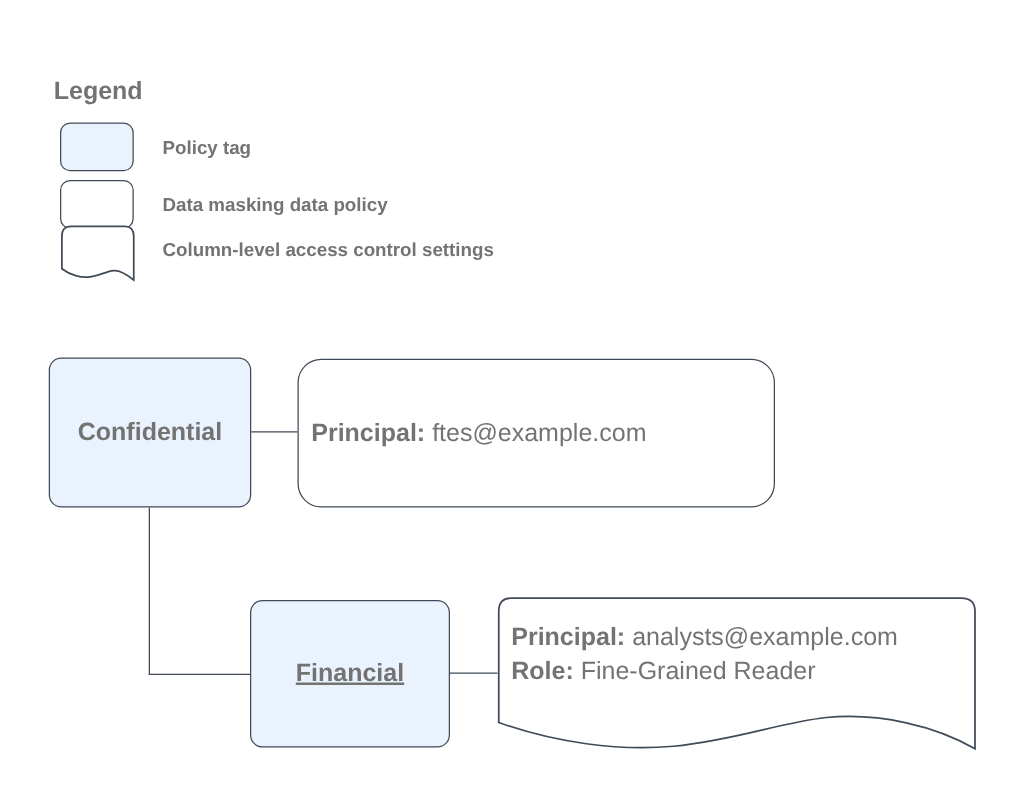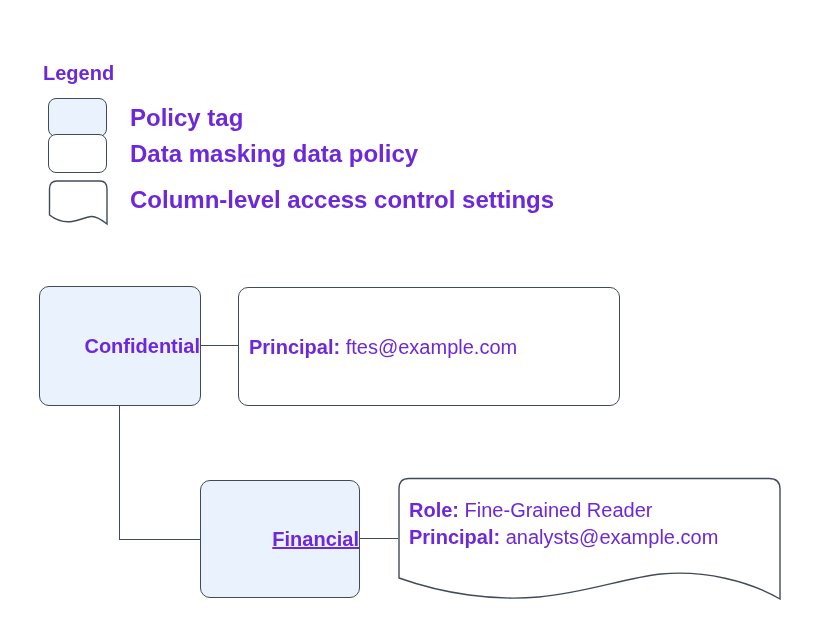--- a/index.html
+++ b/index.html
@@ -1,40 +1,40 @@
 <!DOCTYPE html>
 <html><head>
 <meta charset="utf-8">
 <style>
   html,body{margin:0;padding:0;background:#ffffff;}
   .canvas{
     position:relative;width:820px;height:640px;background:#ffffff;
-    font-family:"Liberation Sans",sans-serif;color:#6d28d9;overflow:hidden;
+    font-family:"Liberation Sans",sans-serif;color:#737373;overflow:hidden;
   }
   
   .legend-title{
     position:absolute;left:43px;top:62px;font-size:20px;font-weight:bold;margin:0;
   }
   .legend-row{position:absolute;left:48px;height:40px;display:flex;align-items:center;}
   .legend-row .spacer{width:82px;flex:none;}
   .swatch{
     position:absolute;left:0;top:0;width:59px;height:39px;
     border:1.4px solid #404b57;border-radius:8px;background:#ffffff;box-sizing:border-box;
   }
   .swatch.blue{background:#eaf2fd;}
-  .legend-label{font-size:24px;font-weight:bold;white-space:nowrap;}
+  .legend-label{font-size:15px;font-weight:bold;white-space:nowrap;}
   .doc-swatch-svg{position:absolute;left:0;top:0;}
   
   .node{
     position:absolute;border:1.4px solid #404b57;border-radius:10px;
     background:#ffffff;box-sizing:border-box;
     display:flex;align-items:center;justify-content:center;
     font-size:20px;font-weight:bold;
   }
-  .node.blue{background:#eaf2fd;justify-content:flex-end;}
+  .node.blue{background:#eaf2fd;}
   .card{
     position:absolute;border:1.4px solid #404b57;border-radius:10px;
     background:#ffffff;box-sizing:border-box;
     display:flex;flex-direction:column;justify-content:center;
     padding-left:10px;font-size:20px;line-height:26px;
   }
   .card .line b{font-weight:bold;}
   
   .hline{position:absolute;height:0;border-top:1.4px solid #404b57;}
   .vline{position:absolute;width:0;border-left:1.4px solid #404b57;}
@@ -52,56 +52,56 @@
 <div class="canvas">
 
   <h2 class="legend-title">Legend</h2>
 
   <div class="legend-row" style="top:98px;">
     <span class="swatch blue"></span>
     <span class="spacer"></span>
     <span class="legend-label">Policy tag</span>
   </div>
 
-  <div class="legend-row" style="top:134px;justify-content:flex-end;">
+  <div class="legend-row" style="top:144px;justify-content:flex-end;">
     <span class="swatch"></span>
     <span class="spacer"></span>
     <span class="legend-label">Data masking data policy</span>
   </div>
 
   <div class="legend-row" style="top:180px;">
     <svg class="doc-swatch-svg" width="61" height="47" viewBox="0 0 61 47">
       <path d="M 9 1 L 52 1 Q 59 1 59 9 L 59 44 C 54 40 48 36 43 36.5 C 37 37 32 40.5 24 41.5 C 17 42.5 8 40 1.5 35 L 1.5 9 Q 1.5 1 9 1 Z" fill="#ffffff" stroke="#404b57" stroke-width="1.4"></path>
     </svg>
     <span class="spacer"></span>
     <span class="legend-label">Column-level access control settings</span>
   </div>
 
   <div class="node blue" style="left:39px;top:286px;width:162px;height:120px;">
     <span>Confidential</span>
   </div>
 
   <div class="hline" style="left:201px;top:345px;width:37px;"></div>
 
-  <div class="card" style="left:238px;top:287px;width:382px;height:119px;">
+  <div class="card" style="left:238px;top:287px;width:382px;height:119px;border-radius:19px;">
     <div class="line"><b>Principal:</b>&nbsp;<span>ftes@example.com</span></div>
   </div>
 
   <div class="vline" style="left:119px;top:406px;height:134px;"></div>
   <div class="hline" style="left:119px;top:539px;width:81px;"></div>
 
   <div class="node blue" style="left:200px;top:480px;width:160px;height:118px;text-decoration:underline;">
     <span>Financial</span>
   </div>
 
   <div class="hline" style="left:360px;top:538px;width:38px;"></div>
 
   <div class="doc-node" style="left:397px;top:477px;width:385px;height:130px;">
     <svg width="385" height="130" viewBox="0 0 385 130">
       <path d="M 12 1.5 L 372 1.5 Q 383 1.5 383 12 L 383 122 C 352 104 307 93 264 97 C 227 101 192 115 142 120 C 97 124 47 117 2 101 L 2 12 Q 2 1.5 12 1.5 Z" fill="#ffffff" stroke="#404b57" stroke-width="1.4"></path>
     </svg>
     <div class="doc-text">
+      <div class="line"><b>Principal:</b>&nbsp;<span>analysts@example.com</span></div>
       <div class="line"><b>Role:</b>&nbsp;<span>Fine-Grained Reader</span></div>
-      <div class="line"><b>Principal:</b>&nbsp;<span>analysts@example.com</span></div>
     </div>
   </div>
 
 </div>
 
 </body></html>

